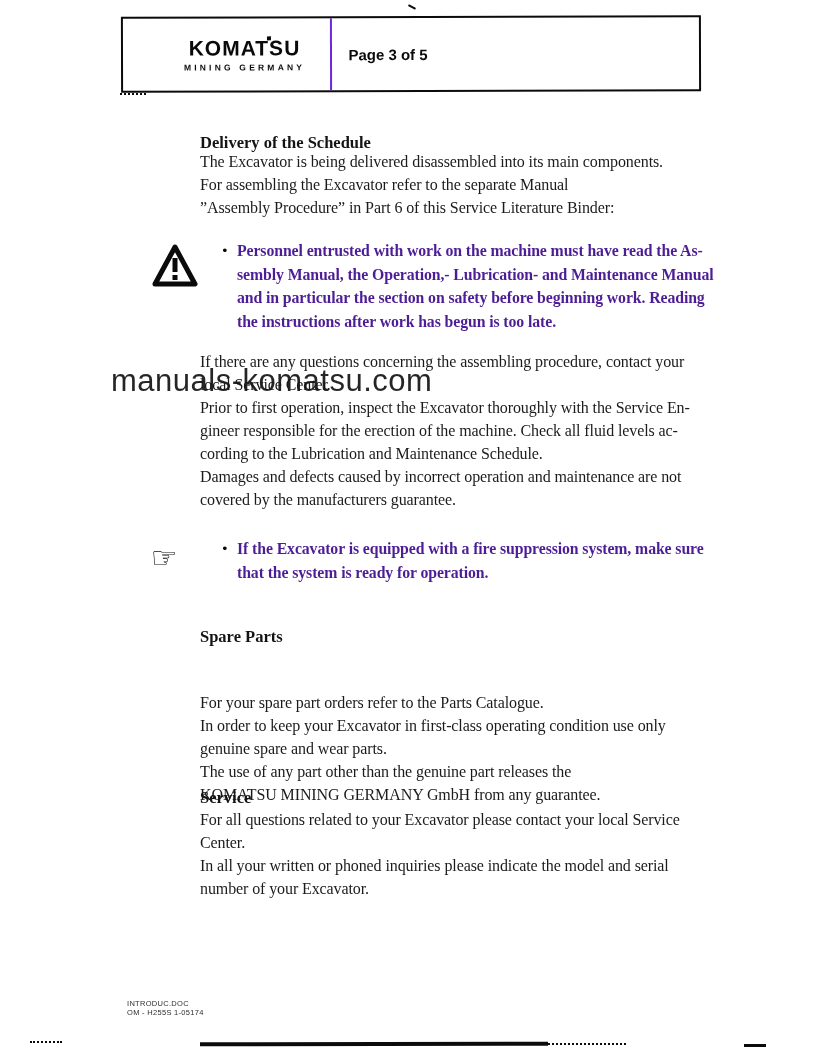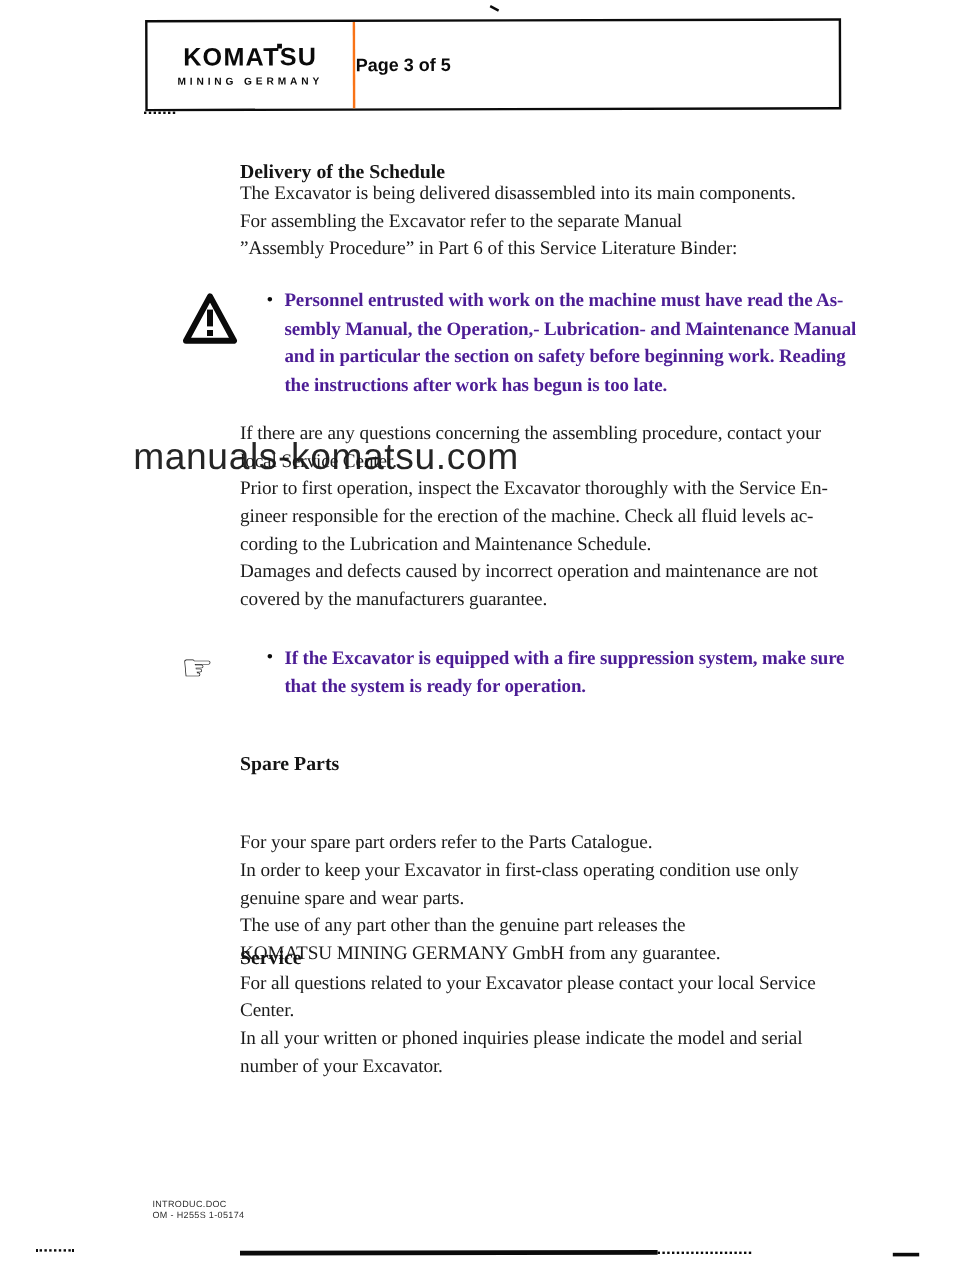--- a/index.html
+++ b/index.html
@@ -15,23 +15,23 @@
 
   
   .header-box{
     left:121px;top:16px;width:576px;height:72px;
     border:2px solid #0b0b0b;
     display:flex;
     transform:rotate(-0.15deg);
     background:#fff;
   }
   .header-cell{display:flex;align-items:center;justify-content:center;}
-  .cell-logo{width:171px;border-right:2px solid #f97316;flex-direction:column;}
+  .cell-logo{width:171px;border-right:2px solid #6d28d9;flex-direction:column;padding-left:36px;}
   .cell-title{flex:1;border-right:2px solid #0b0b0b;}
-  .cell-page{width:80px;}
+  .cell-page{width:80px;padding-left:16px;}
   .logo-wrap{position:relative;text-align:center;}
   .logo-main{
     font-family:"Liberation Sans", sans-serif;
     font-weight:bold;font-size:21px;letter-spacing:1px;color:#0a0a0a;
   }
   .logo-dot{position:absolute;width:4px;height:4px;background:#0a0a0a;top:0px;left:83px;}
   .logo-sub{
     font-family:"Liberation Sans", sans-serif;
     font-weight:bold;font-size:8.5px;letter-spacing:3.2px;color:#0a0a0a;margin-top:2px;
   }

